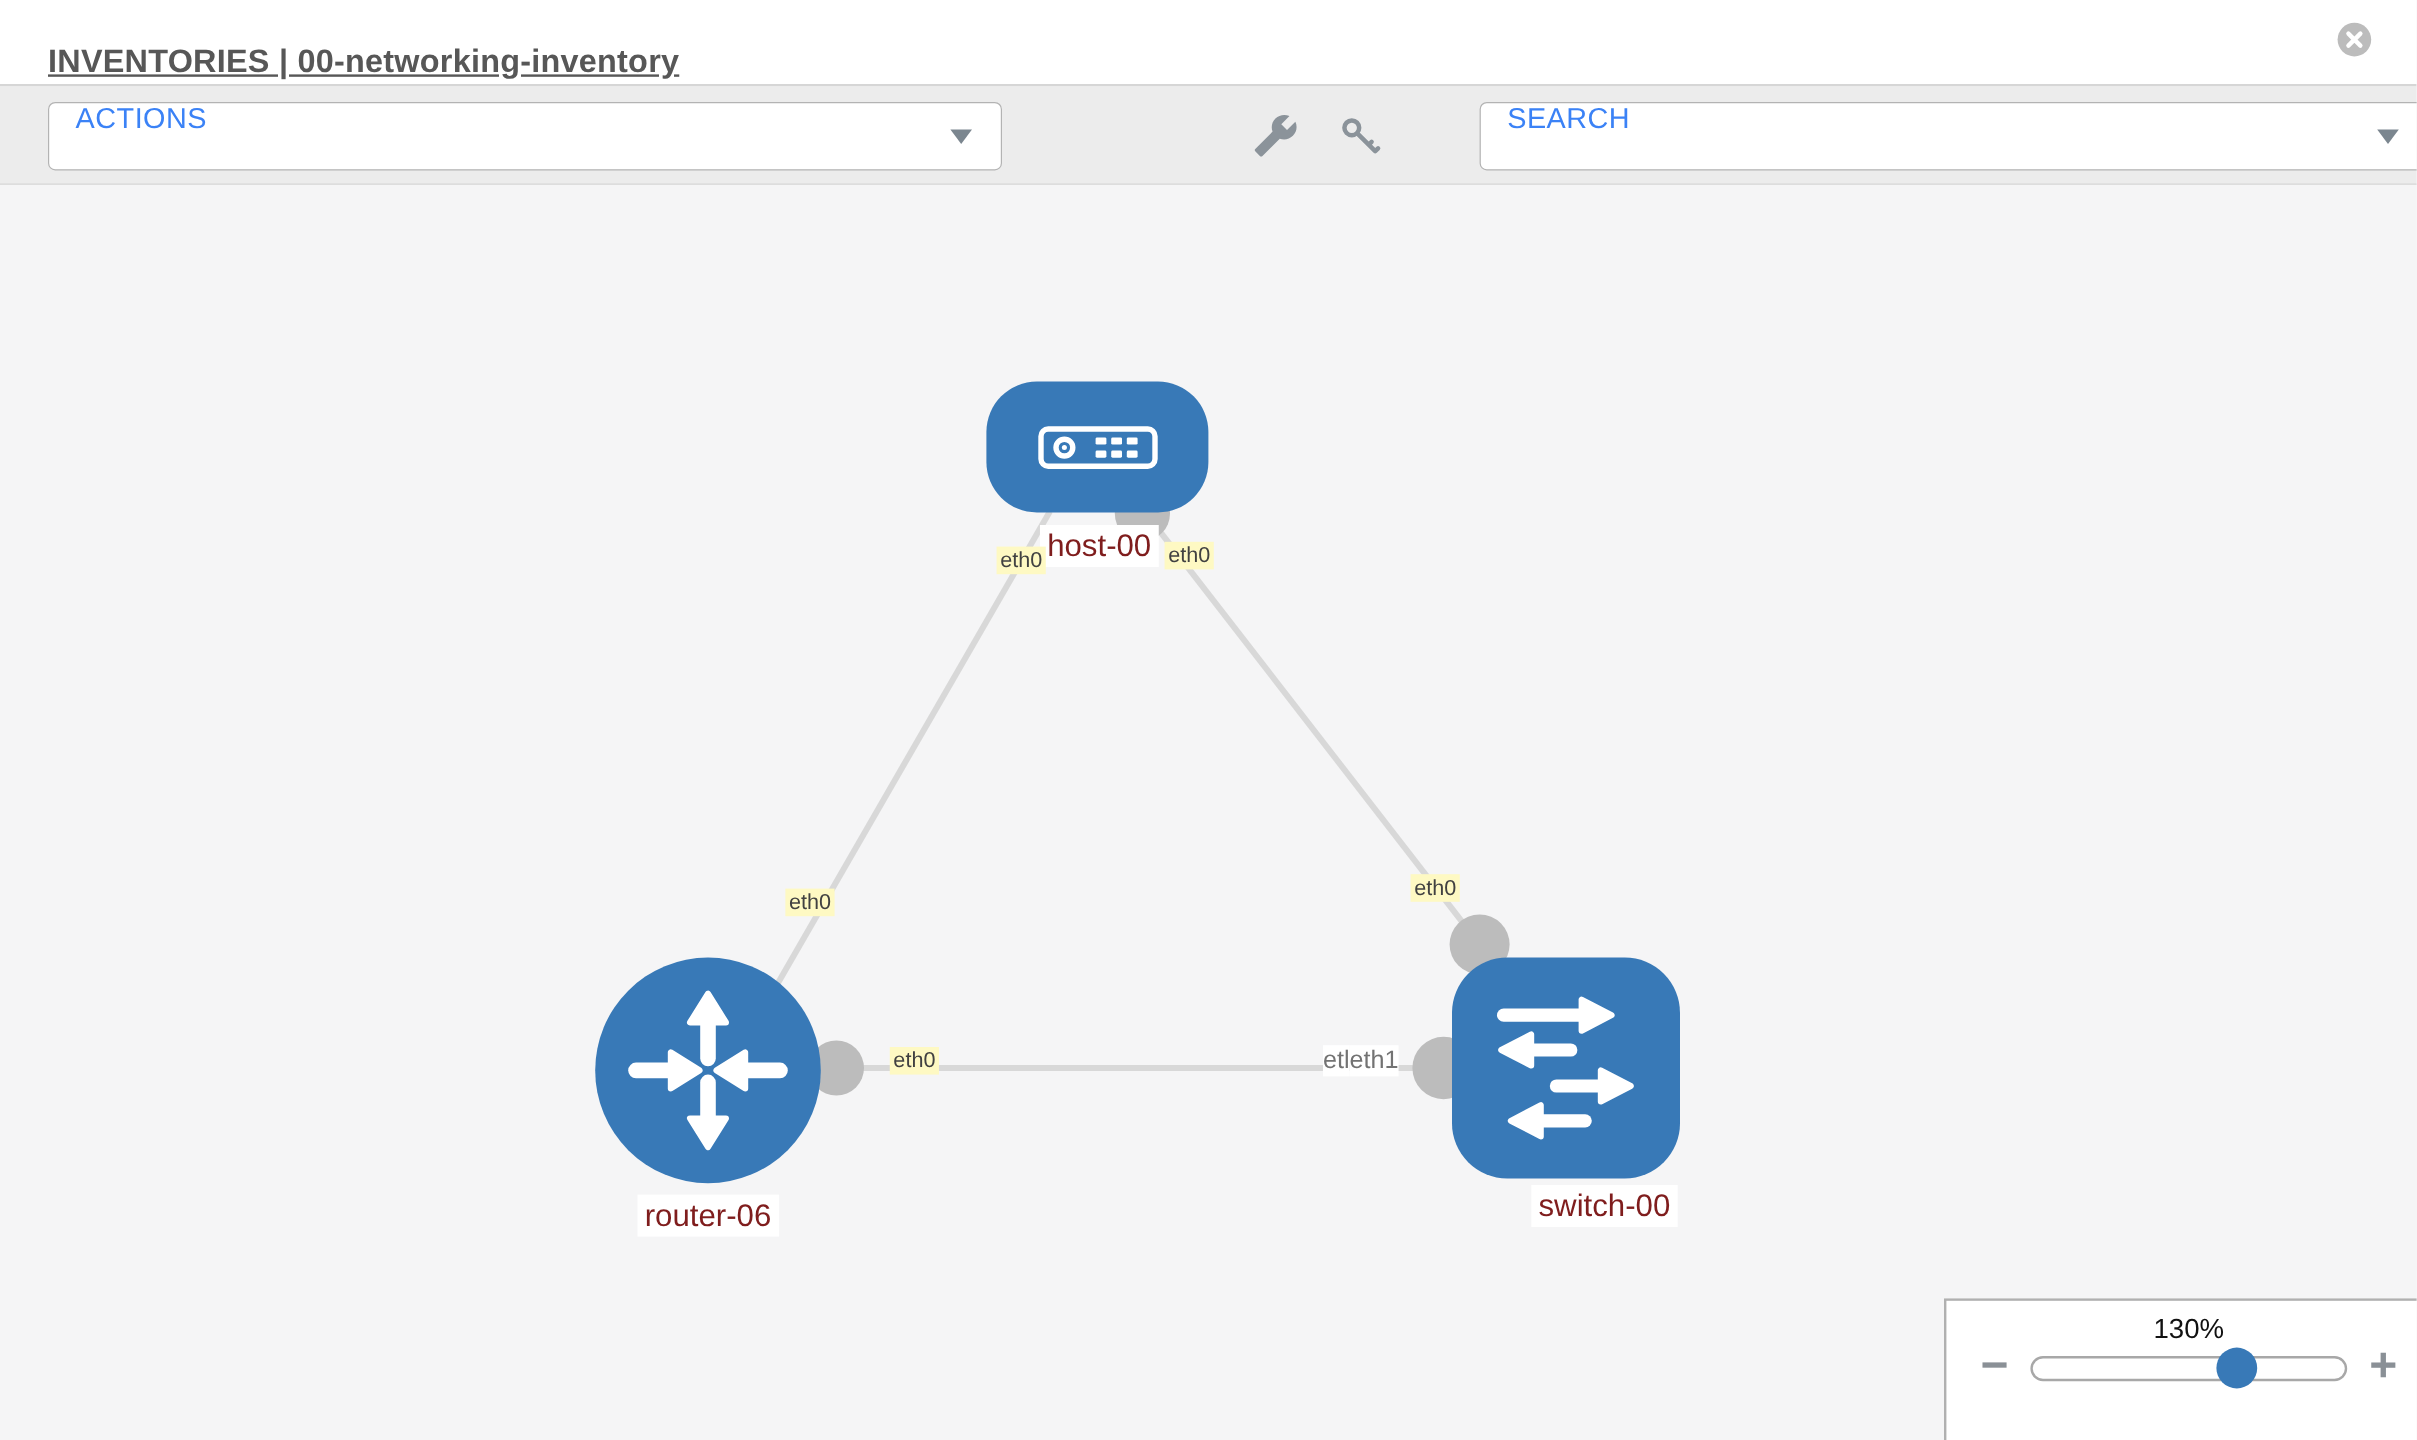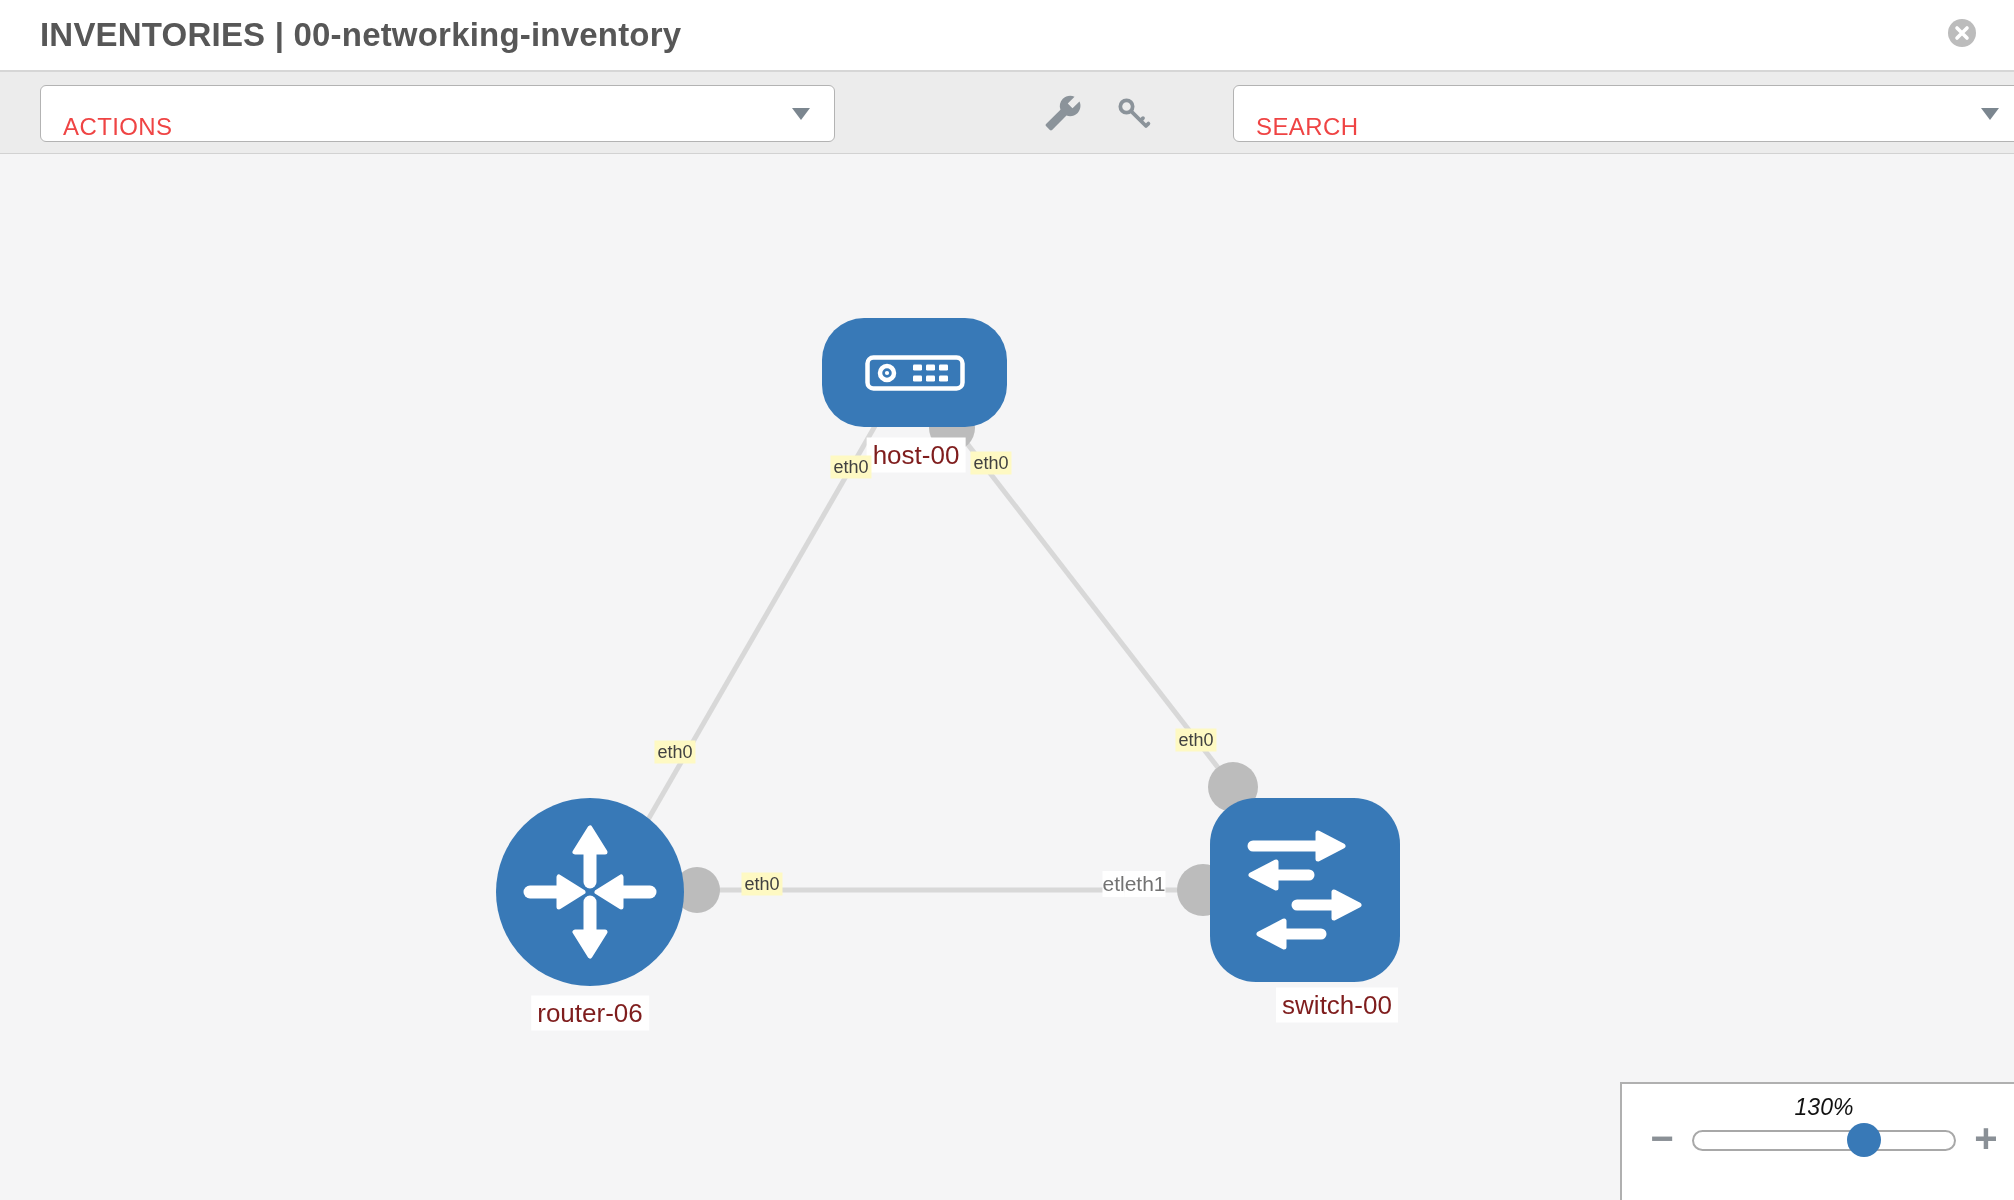--- a/index.html
+++ b/index.html
@@ -2,31 +2,31 @@
 <html><head>
 <meta charset="utf-8">
 <style>
   html,body{margin:0;padding:0;}
   #app{position:relative;width:2014px;height:1200px;overflow:hidden;
        font-family:"Liberation Sans",sans-serif;background:#f5f5f6;}
 
   
   .header{position:absolute;left:0;top:0;width:100%;height:70px;background:#ffffff;
           border-bottom:2px solid #d6d6d6;}
-  .header-title{position:absolute;left:40px;top:0;line-height:70px;font-size:33px;
-          font-weight:bold;color:#575757;letter-spacing:.2px;}
+  .header-title{position:absolute;left:40px;top:16px;line-height:70px;font-size:27px;
+          font-weight:bold;color:#575757;letter-spacing:.2px;text-decoration:underline;}
   .close-btn{position:absolute;left:1948px;top:19px;width:28px;height:28px;border-radius:50%;
           background:#bcbcbc;display:flex;align-items:center;justify-content:center;cursor:pointer;}
 
   
   .toolbar{position:absolute;left:0;top:72px;width:100%;height:81px;background:#ececec;
           border-bottom:1px solid #d2d2d2;}
   .combo{position:absolute;top:13px;height:57px;background:#ffffff;border:1px solid #b3b3b3;
-          border-radius:6px;box-sizing:border-box;display:flex;align-items:flex-end;
-          padding:0 22px;font-size:24px;color:#ef4444;letter-spacing:.4px;cursor:pointer;}
+          border-radius:6px;box-sizing:border-box;display:flex;align-items:flex-start;
+          padding:0 22px;font-size:24px;color:#3b82f6;letter-spacing:.4px;cursor:pointer;}
   .caret{position:absolute;right:24px;top:50%;transform:translateY(-50%);width:0;height:0;
           border-left:9px solid transparent;border-right:9px solid transparent;
           border-top:12px solid #7b868f;}
   .tool-icon{position:absolute;top:22px;width:38px;height:38px;cursor:pointer;}
 
   
   .canvas{position:absolute;left:0;top:154px;width:2014px;height:1046px;background:#f5f5f6;}
   .links-svg{position:absolute;left:0;top:0;}
   .node{position:absolute;background:#3879b7;display:flex;align-items:center;
           justify-content:center;cursor:pointer;}
@@ -37,21 +37,21 @@
           color:#7f1d1d;font-size:26px;padding:2px 6px;white-space:nowrap;}
   .elabel{position:absolute;transform:translate(-50%,-50%);background:#fef9c3;
           color:#414141;font-size:18px;padding:1px 3px;white-space:nowrap;}
   .elabel-pair{position:absolute;transform:translate(-50%,-50%);display:flex;}
   .elabel-pair span{background:#ffffff;color:#737373;font-size:21px;padding:1px 0;}
 
   
   .zoom-panel{position:absolute;left:1620px;top:1082px;width:420px;height:140px;
           background:#ffffff;border:2px solid #b0b0b0;box-sizing:border-box;}
   .zoom-level{position:absolute;left:70px;top:10px;width:264px;text-align:center;
-          font-size:23px;color:#111111;font-style:italic;}
+          font-size:23px;color:#111111;}
   .zoom-minus,.zoom-plus{position:absolute;top:32px;width:40px;height:44px;text-align:center;
           font-size:40px;font-weight:bold;color:#8a9096;line-height:44px;cursor:pointer;
           user-select:none;}
   .zoom-minus{left:20px;}
   .zoom-plus{left:344px;}
   .zoom-track{position:absolute;left:70px;top:46px;width:264px;height:21px;background:#ffffff;
           border:2px solid #a8a8a8;border-radius:12px;box-sizing:border-box;cursor:pointer;}
   .zoom-knob{position:absolute;left:225px;top:39px;width:34px;height:34px;border-radius:50%;
           background:#3879b7;cursor:grab;}
 </style>

